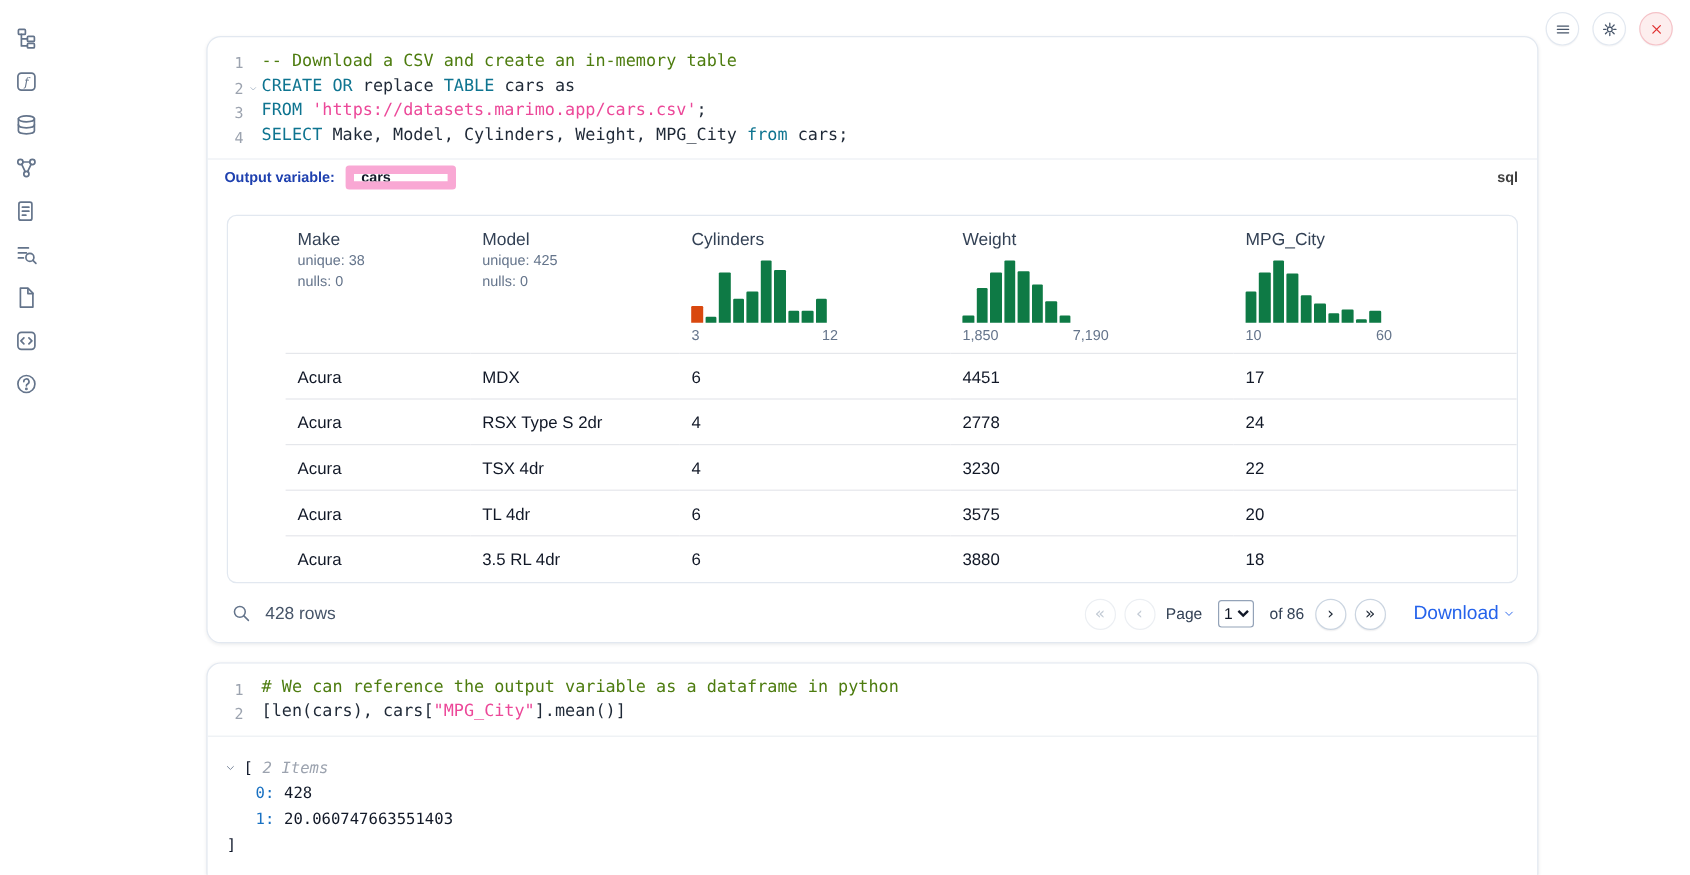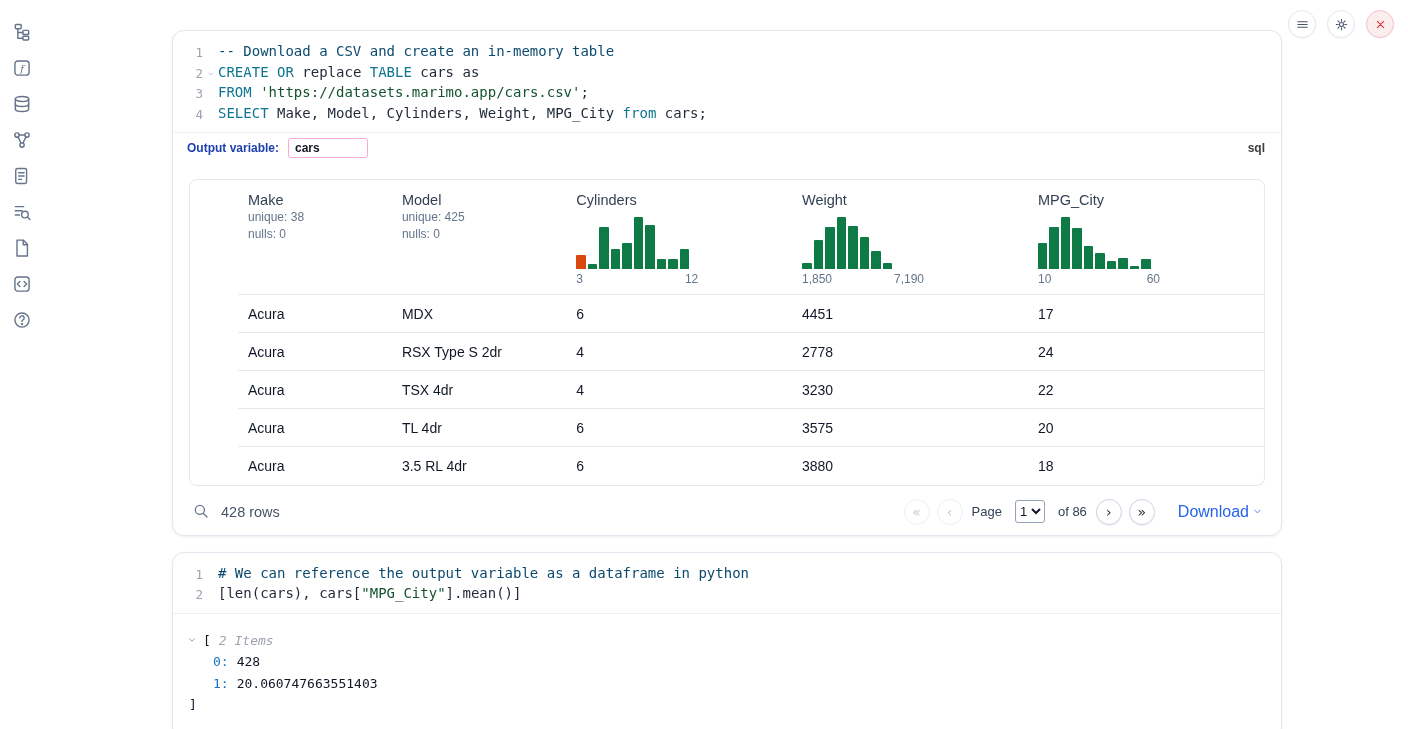--- a/index.html
+++ b/index.html
@@ -21,27 +21,27 @@
   .notebook { position:absolute; left:172px; top:30px; width:1110px; }
   .cell { border:1px solid #e2e8f0; border-radius:12px; background:#fff; box-shadow:0 1px 3px rgba(15,23,42,.07); margin-bottom:16px; overflow:hidden; }
 
   .code { padding:11px 14px 8px 6px; font-family:"DejaVu Sans Mono",monospace; font-size:14px; line-height:19.5px; color:#1f2937; }
   .cl { display:flex; align-items:flex-start; }
   .ln { width:24px; flex:none; text-align:right; color:#9ca3af; font-size:12.5px; padding-top:1px; }
   .gut { width:15px; flex:none; color:#94a3b8; display:flex; justify-content:center; padding-top:7px; }
   .gut svg { width:8px; height:8px; }
   .ct { white-space:pre; }
   .tk-kw { color:#0e7490; }
-  .tk-comment { color:#0c4a6e; }
-  .tk-string { color:#14532d;margin-top:16px; }
+  .tk-comment { color:#4d7c0f; }
+  .tk-string { color:#ec4899;margin-top:16px; }
   .tk-plain { color:#1f2937; }
 
   .cell-meta { display:flex; align-items:center; gap:9px; padding:5px 16px 9px 14px; border-top:1px solid #eceff3; }
   .ov-label { font-size:12px; font-weight:700; color:#1e40af; }
-  .ov-input { width:80px; height:20px; border:1px solid #f9a8d4; border-radius:3px; font-size:12px; font-weight:700; color:#111827; padding:1px 6px; font-family:"Liberation Sans",sans-serif; }
+  .ov-input { width:92px; height:20px; border:7px solid #f9a8d4; border-radius:3px; font-size:12px; font-weight:700; color:#111827; padding:1px 6px; font-family:"Liberation Sans",sans-serif; }
   .lang { margin-left:auto; color:#404040; font-size:12px; font-weight:700;text-align:right; }
 
   .tbl-wrap { margin:12px 16px 0; border:1px solid #e2e8f0; border-radius:8px; overflow:hidden;padding-left:48px; }
   table { width:100%; border-collapse:collapse; }
   th { text-align:left; font-weight:400; vertical-align:top; padding:12px 10px 8px; }
   .col-name { font-size:14.5px; color:#334155; }
   .col-stats { margin-top:1px; font-size:12px; color:#64748b; line-height:17px; }
   .hist { margin-top:9px; width:122px; }
   .hist-bars { display:flex; align-items:flex-end; gap:2px; height:52px; }
   .hist-bar { width:9.5px; border-radius:1px 1px 0 0; }

